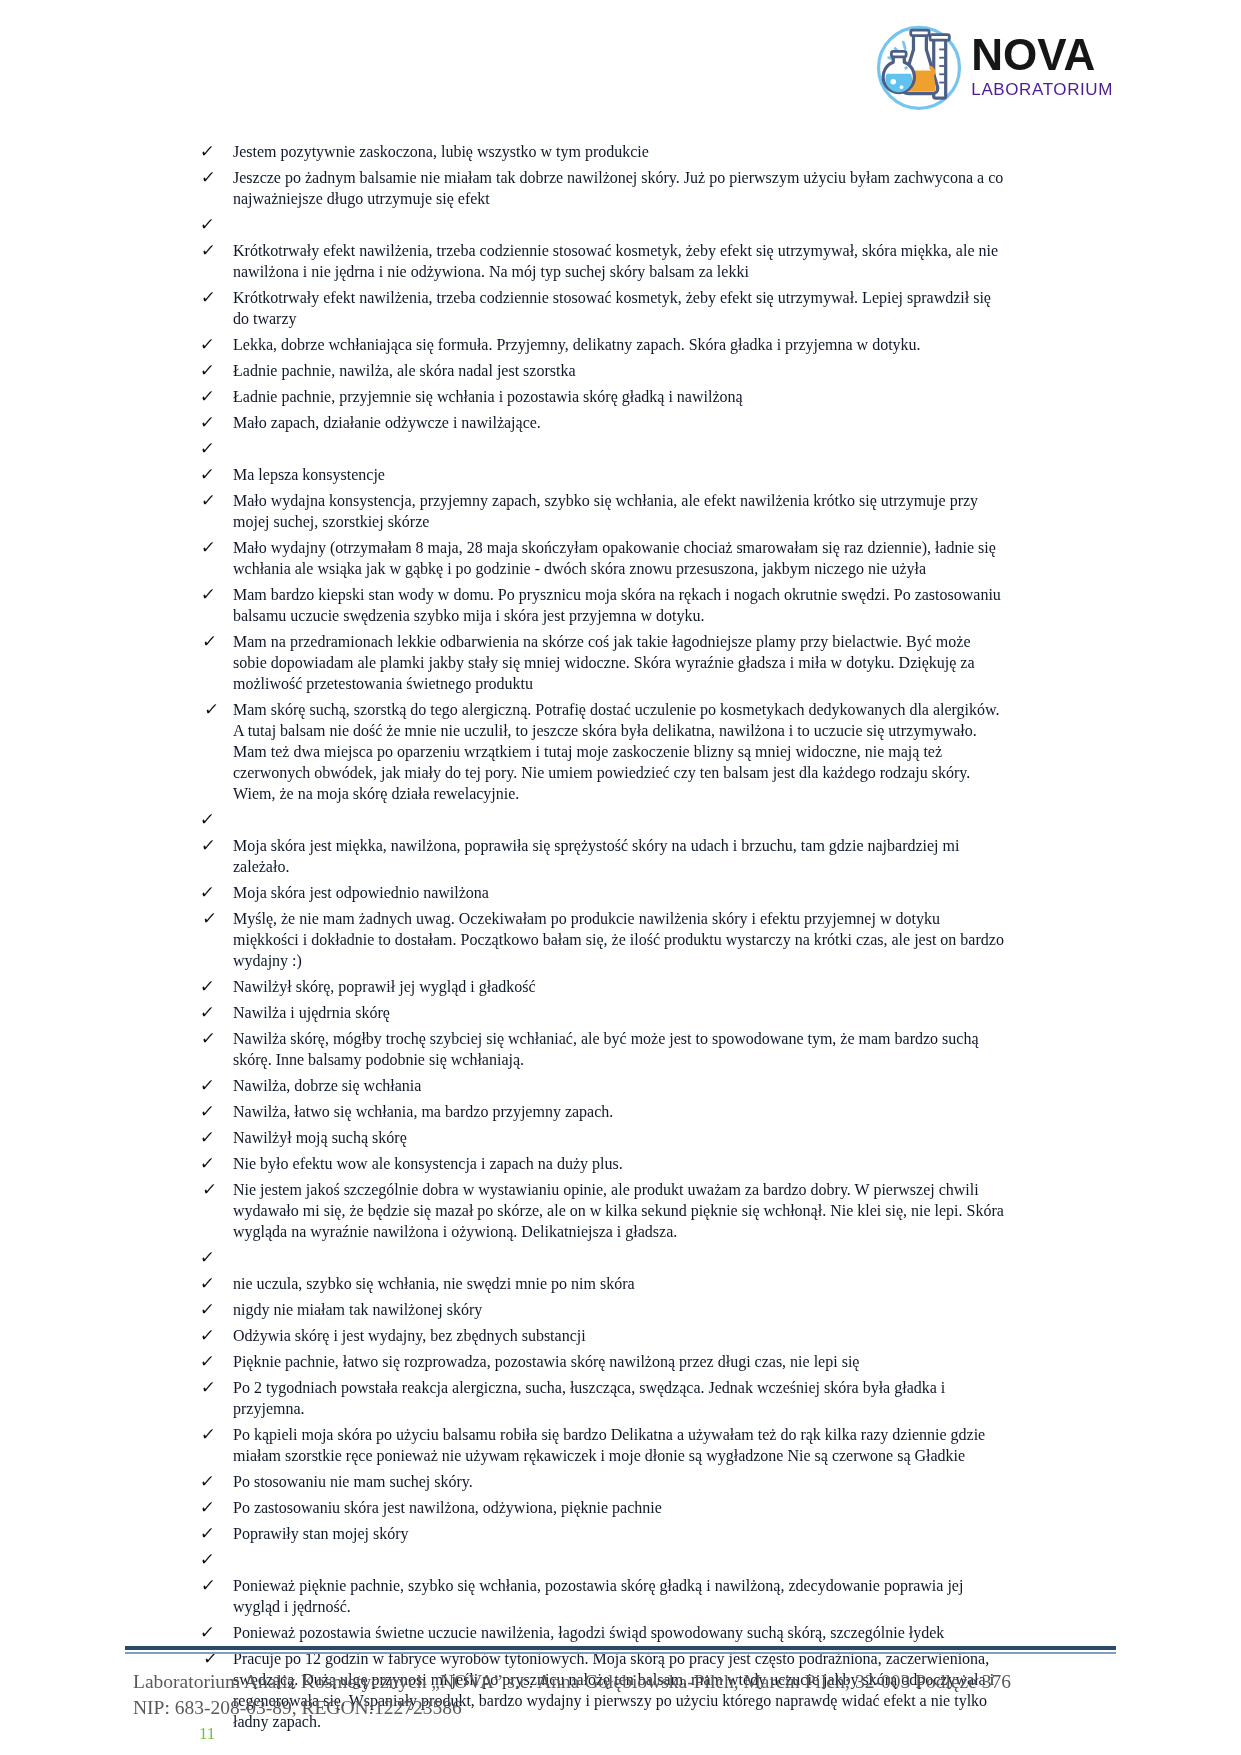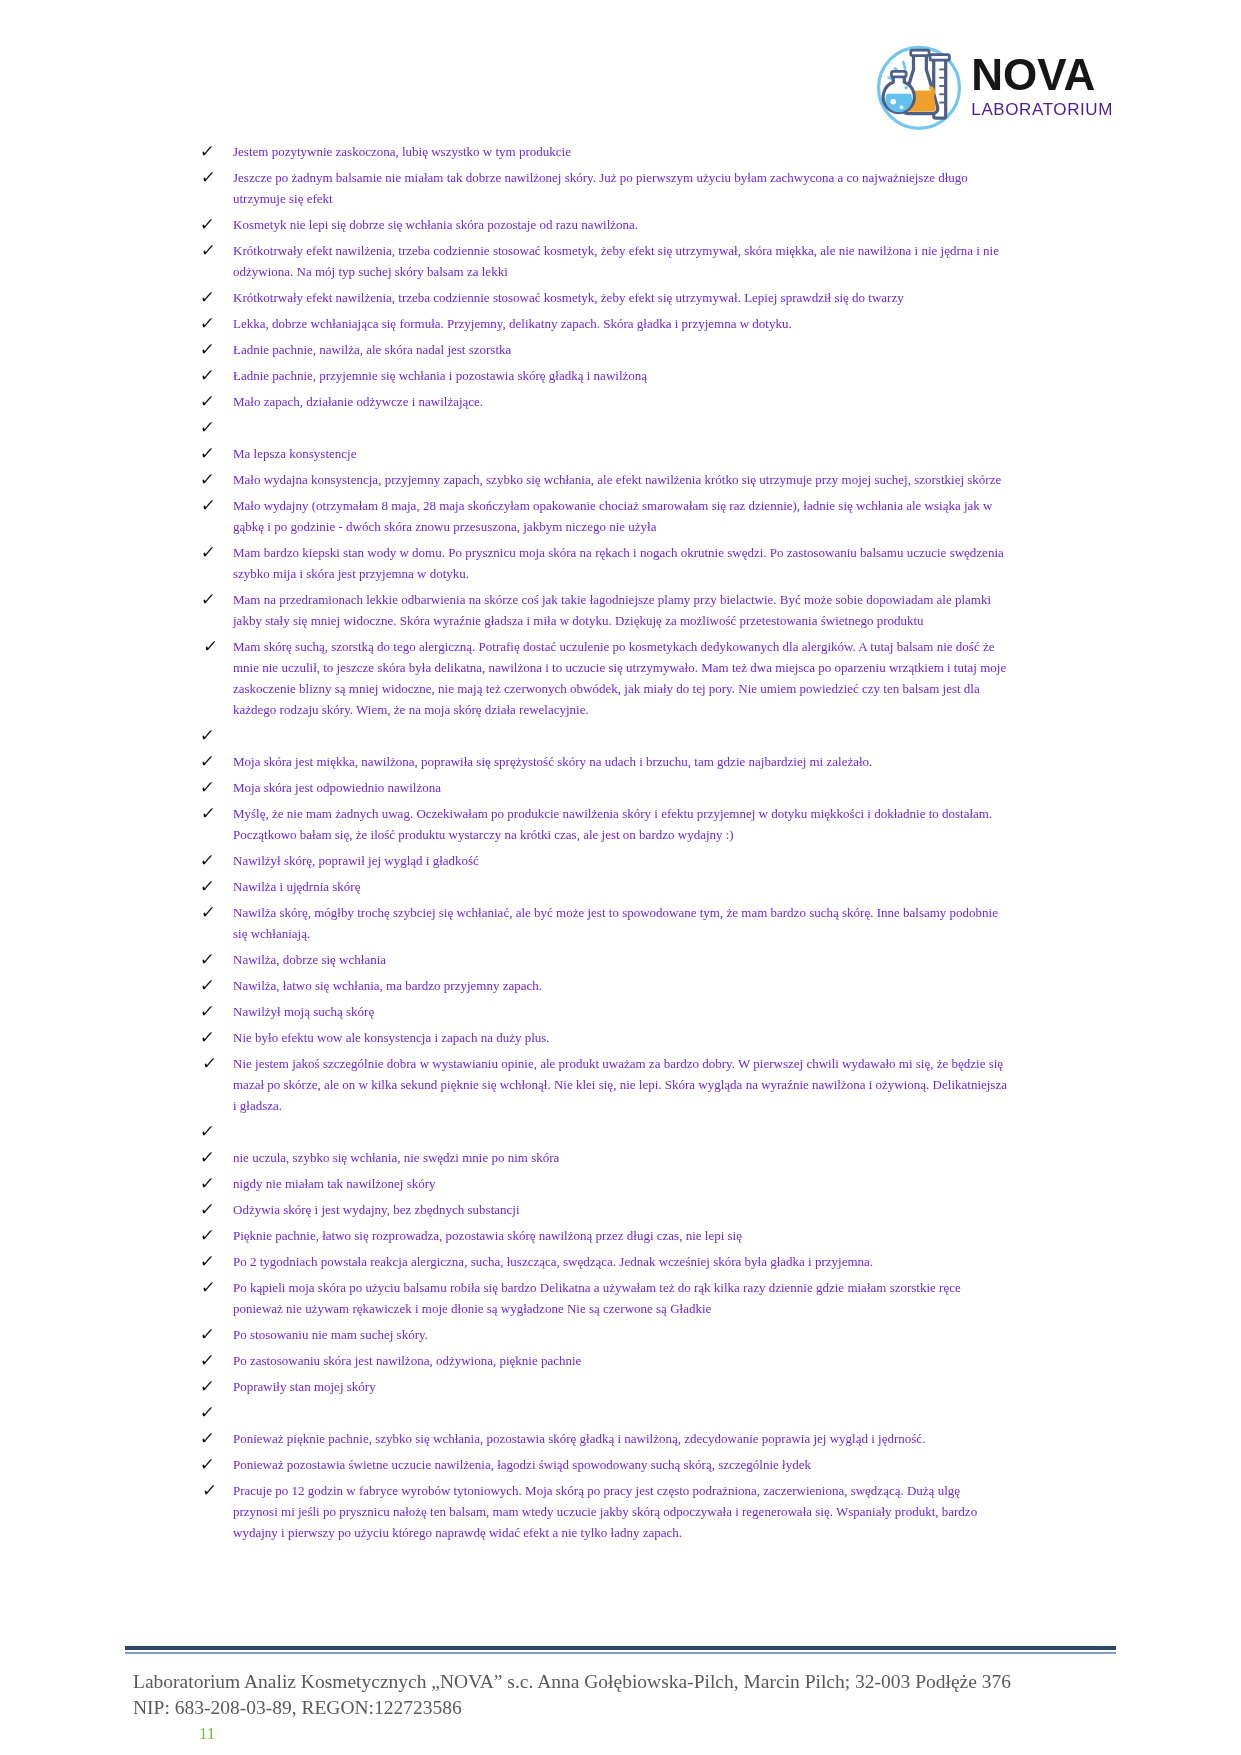--- a/index.html
+++ b/index.html
@@ -1,41 +1,41 @@
 <!DOCTYPE html>
 <html><head>
 <meta charset="utf-8">
 <style>
   html,body{margin:0;padding:0;}
   body{
     width:1241px;height:1755px;position:relative;background:#ffffff;
     font-family:"Liberation Serif", serif;color:#1b1b1b;overflow:hidden;
   }
   
-  .header{position:absolute;top:40px;right:128px;display:flex;align-items:center;gap:6px;}
+  .header{position:absolute;top:20px;right:128px;display:flex;align-items:center;gap:6px;}
   .logo-icon{width:92px;height:92px;flex-shrink:0;}
   .logo-icon svg{width:92px;height:92px;display:block;}
   .logo-text{display:flex;flex-direction:column;justify-content:center;}
   .logo-name{
     font-family:"Liberation Sans", sans-serif;font-weight:800;font-size:44px;
     line-height:1;color:#161616;letter-spacing:0px;
   }
   .logo-sub{
     font-family:"Liberation Sans", sans-serif;font-size:17px;color:#4c1d95;
     letter-spacing:0.6px;margin-top:3px;
   }
   
   .list{position:absolute;top:141px;left:200px;width:808px;}
   .item{display:flex;margin-bottom:5px;}
   .check{
     width:33px;flex-shrink:0;font-family:"DejaVu Sans", sans-serif;
     font-weight:bold;font-size:17px;line-height:21px;color:#101010;
     transform:skewX(-6deg);
   }
-  .item-text{font-size:13px;line-height:21px;color:#6d28d9;}
+  .item-text{font-size:16px;line-height:21px;color:#0f172a;}
   
   .footer{position:absolute;left:125px;top:1646px;width:991px;}
   .footer-rule{height:2px;border-top:4px solid #2b4a68;border-bottom:2px solid #7f9dc3;background:#ffffff;}
   .footer-text{margin-top:15px;margin-left:8px;font-size:19.5px;line-height:26px;color:#595959;}
   .page-num{margin-left:74px;margin-top:3px;font-size:17px;color:#74bf44;}
 </style>
 </head>
 <body>
 
 <div class="header">
@@ -90,21 +90,20 @@
     <span class="item-text">Jestem pozytywnie zaskoczona, lubię wszystko w tym produkcie</span>
   </div>
 
   <div class="item">
     <span class="check">✓</span>
     <span class="item-text">Jeszcze po żadnym balsamie nie miałam tak dobrze nawilżonej skóry. Już po pierwszym użyciu byłam zachwycona a co najważniejsze długo utrzymuje się efekt</span>
   </div>
 
   <div class="item">
     <span class="check">✓</span>
-    <span class="item-text">Kosmetyk nie lepi się dobrze się wchłania skóra pozostaje od razu nawilżona.</span>
   </div>
 
   <div class="item">
     <span class="check">✓</span>
     <span class="item-text">Krótkotrwały efekt nawilżenia, trzeba codziennie stosować kosmetyk, żeby efekt się utrzymywał, skóra miękka, ale nie nawilżona i nie jędrna i nie odżywiona. Na mój typ suchej skóry balsam za lekki</span>
   </div>
 
   <div class="item">
     <span class="check">✓</span>
     <span class="item-text">Krótkotrwały efekt nawilżenia, trzeba codziennie stosować kosmetyk, żeby efekt się utrzymywał. Lepiej sprawdził się do twarzy</span>

